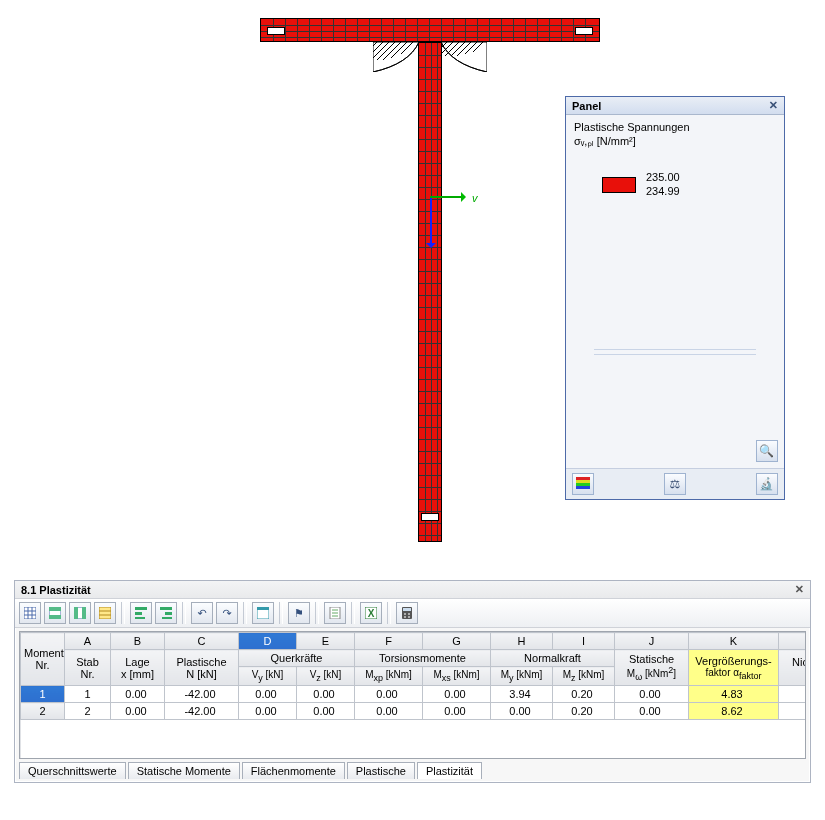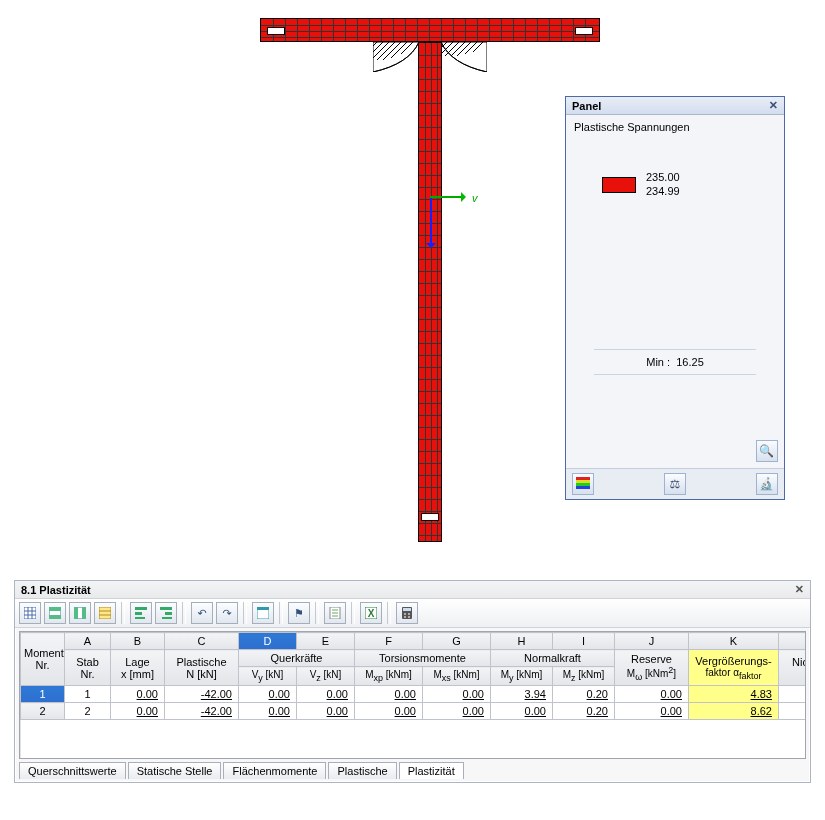--- a/index.html
+++ b/index.html
@@ -205,21 +205,21 @@
     font-size: 11px;
     text-align: center;
     white-space: nowrap;
     overflow: hidden;
     text-overflow: clip;
   }
   .grid th {
     background: linear-gradient(to bottom,#f3f4f6,#e3e5e9);
     font-weight: normal;
   }
-  .grid td.num { text-align:right; padding-right:6px;text-decoration:underline; }
+  .grid td.num { padding-right:6px; }
   .grid .rowhead-sel {
     background: linear-gradient(to bottom,#2f79d5,#2e6fcf);
     color:#fff;
   }
   .grid .rowhead {
     background: linear-gradient(to bottom,#f3f4f6,#e3e5e9);
   }
   .col-letter { background: linear-gradient(to bottom,#f3f4f6,#e3e5e9); font-weight:normal; }
   .col-letter.sel { background: linear-gradient(to bottom,#2f79d5,#2e6fcf); color:#fff; }
   .grp-title-active { background:#ffff89 !important; }
@@ -366,26 +366,26 @@
   <div class="axis-z"></div>
   <div class="axis-label-y">v</div>
 
   <div class="panel">
     <div class="panel-title">
       <span>Panel</span>
       <span class="x">✕</span>
     </div>
     <div class="panel-body">
       <div>Plastische Spannungen</div>
+      <div>σᵥ,ₚₗ [N/mm²]</div>
       <div class="legend-swatch"></div>
       <div class="legend-text1">235.00</div>
       <div class="legend-text2">234.99</div>
       <div class="panel-minmax">
         <div class="panel-sep"></div>
-        <div><span>Min   :</span>&nbsp;&nbsp;<span>16.25</span></div>
         <div class="panel-sep"></div>
       </div>
       <div class="zoom-holder">
         <span class="mini-btn">🔍</span>
       </div>
     </div>
     <div class="panel-footer">
       <span class="mini-btn">
         <svg width="14" height="14">
             <rect x="0" y="0" width="14" height="3" fill="#d22"></rect>
@@ -538,21 +538,21 @@
               <div>x [mm]</div>
             </th>
           <th rowspan="2">
               <div>Plastische</div>
               <div>N [kN]</div>
             </th>
           <th colspan="2">Querkräfte</th>
           <th colspan="2">Torsionsmomente</th>
           <th colspan="2">Normalkraft</th>
           <th rowspan="2">
-              <div>Reserve</div>
+              <div>Statische</div>
               <div style="font-size:10px">M<sub>ω</sub> [kNm<sup>2</sup>]</div>
             </th>
           <th rowspan="2" class="grp-title-active">
               <div>Vergrößerungs-</div>
               <div style="font-size:10px">faktor α<sub>faktor</sub></div>
             </th>
           <th rowspan="2">
               <div>Nicht verwendete</div>
               <div>Reserve [%]</div>
             </th>
@@ -599,18 +599,18 @@
         </tr>
         <tr class="empty">
           <td colspan="13"></td>
         </tr>
       </tbody>
     </table>
   </div>
 
   <div class="tabs">
     <div class="tab">Querschnittswerte</div>
-    <div class="tab">Statische Stelle</div>
+    <div class="tab">Statische Momente</div>
     <div class="tab">Flächenmomente</div>
     <div class="tab">Plastische</div>
     <div class="tab active">Plastizität</div>
   </div>
 </div>
 
 </body></html>

